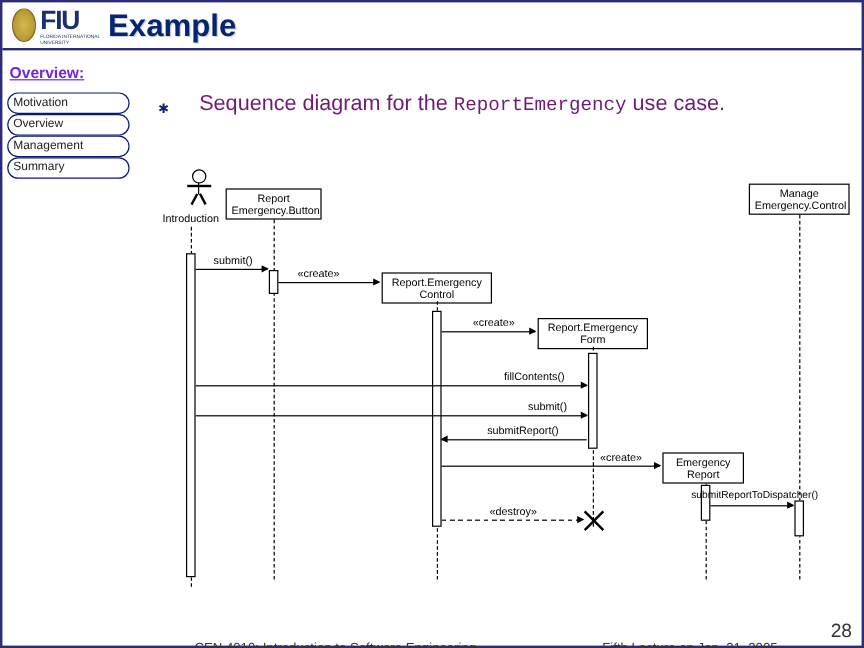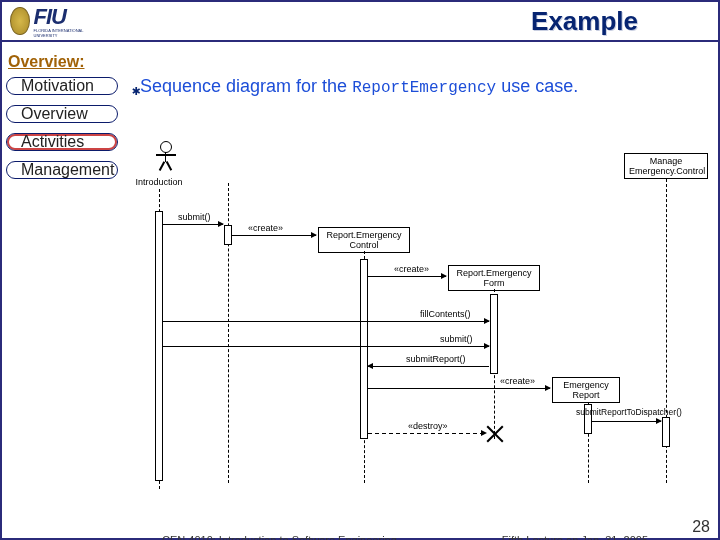--- a/index.html
+++ b/index.html
@@ -1,29 +1,29 @@
 <!DOCTYPE html>
 <html><head>
 <meta charset="utf-8">
 <style>
   html,body{margin:0;padding:0;font-family:Arial,Helvetica,sans-serif;background:#fff}
   .page{width:720px;height:540px;position:relative;border:2px solid #2b2b7a;box-sizing:border-box}
   .title-bar{height:40px;border-bottom:2px solid #2b2b7a;display:flex;align-items:center;box-sizing:border-box}
   .logo{width:76px;height:36px;margin:2px 6px;display:flex;align-items:center;gap:4px}
   .logo-seal{width:26px;height:26px;border-radius:50%;background:radial-gradient(#d6b84a,#a98a28);border:1px solid #7a6320;margin-left:2px}
-  .logo-text{font-weight:bold;font-style:italic;font-size:22px;color:#1b2e6f;letter-spacing:-1px}
+  .logo-text{font-weight:bold;font-size:22px;color:#1b2e6f;letter-spacing:-1px}
   .logo-sub{font-size:4px;color:#1b2e6f;display:block;line-height:5px;margin-top:-2px}
-  .title{flex:1;text-align:right;font-size:26px;font-weight:bold;color:#062471;text-shadow:1px 1px 0 #c9cfe1}
+  .title{flex:1;text-align:left;font-size:26px;font-weight:bold;color:#062471;text-shadow:1px 1px 0 #c9cfe1}
   .body{position:absolute;top:45px;left:0;right:0;bottom:0}
-  .section-label{font-size:16px;font-weight:bold;color:#a16207;text-decoration:underline;position:absolute;left:6px;top:6px}
+  .section-label{font-size:13px;font-weight:bold;color:#6d28d9;text-decoration:underline;position:absolute;left:6px;top:6px}
   .sidebar{position:absolute;left:4px;top:30px}
-  .navbtn{width:96px;height:16px;border:1.5px solid #0b1b6b;border-radius:9px;margin-bottom:10px;font-size:16px;color:#222;padding-left:14px;line-height:16px;background:#fff;position:relative}
+  .navbtn{width:96px;height:16px;border:1.5px solid #0b1b6b;border-radius:9px;margin-bottom:0;font-size:10px;color:#222;padding-left:4px;line-height:16px;background:#fff;position:relative}
   .navbtn.active{box-shadow:0 0 0 2px #c44 inset}
   .bullet{position:absolute;left:130px;top:35px;font-family:monospace;font-size:14px;color:#062471}
-  .maintext{position:absolute;left:138px;top:28px;font-size:18px;color:#1d4ed8;width:550px;line-height:22px}
+  .maintext{position:absolute;left:164px;top:28px;font-size:18px;color:#701a75;width:550px;line-height:22px}
   .mono{font-family:"Courier New",monospace;font-size:16px}
   .diagram{position:absolute;left:118px;top:92px;width:590px;height:390px}
   .actor{position:absolute;left:26px;top:2px}
   .actor-figure{width:26px;height:34px;margin:0 auto;position:relative}
   .actor-head{width:10px;height:10px;border:1.5px solid #000;border-radius:50%;margin:0 auto}
   .actor-body{width:1.5px;height:10px;background:#000;margin:-1px auto 0}
   .actor-arms{width:20px;height:1.5px;background:#000;position:absolute;top:13px;left:3px}
   .actor-leg-l{width:1.5px;height:10px;background:#000;position:absolute;top:20px;left:8px;transform:rotate(28deg)}
   .actor-leg-r{width:1.5px;height:10px;background:#000;position:absolute;top:20px;left:15px;transform:rotate(-28deg)}
   .actor-label{font-size:9px;text-align:center;margin-top:2px;width:52px;margin-left:-13px}
@@ -59,42 +59,43 @@
     <div class="title">Example</div>
     <div style="width:80px"></div>
   </div>
 
   <div class="body">
     <div class="section-label">Overview:</div>
 
     <div class="sidebar" id="sidebar">
         <div class="navbtn">Motivation</div>
         <div class="navbtn">Overview</div>
-        <div class="navbtn active">Activities</div>
         <div class="navbtn">Management</div>
+        <div class="navbtn">Summary</div>
       </div>
 
     <div class="bullet">✱</div>
     <div class="maintext">
       <span>Sequence diagram for the </span><span class="mono">ReportEmergency</span><span> use case.</span>
     </div>
 
     <div class="diagram">
 
       <div class="actor">
         <div class="actor-figure">
           <div class="actor-head"></div>
             <div class="actor-body"></div>
           <div class="actor-arms"></div>
             <div class="actor-leg-l"></div>
             <div class="actor-leg-r"></div>
         </div>
         <div class="actor-label">Introduction</div>
       </div>
 
+      <div class="lifebox" style="left:68px;top:18px;width:80px">Report Emergency.Button</div>
       <div class="lifebox" style="left:198px;top:88px;width:92px">Report.Emergency Control</div>
       <div class="lifebox" style="left:328px;top:126px;width:92px">Report.Emergency Form</div>
       <div class="lifebox" style="left:432px;top:238px;width:68px">Emergency Report</div>
       <div class="lifebox" style="left:504px;top:14px;width:84px">Manage Emergency.Control</div>
 
       <div class="lifeline" style="left:39px;top:50px;height:300px"></div>
       <div class="lifeline" style="left:108px;top:44px;height:300px"></div>
       <div class="lifeline" style="left:244px;top:112px;height:232px"></div>
       <div class="lifeline" style="left:374px;top:150px;height:150px"></div>
       <div class="lifeline" style="left:468px;top:264px;height:80px"></div>

